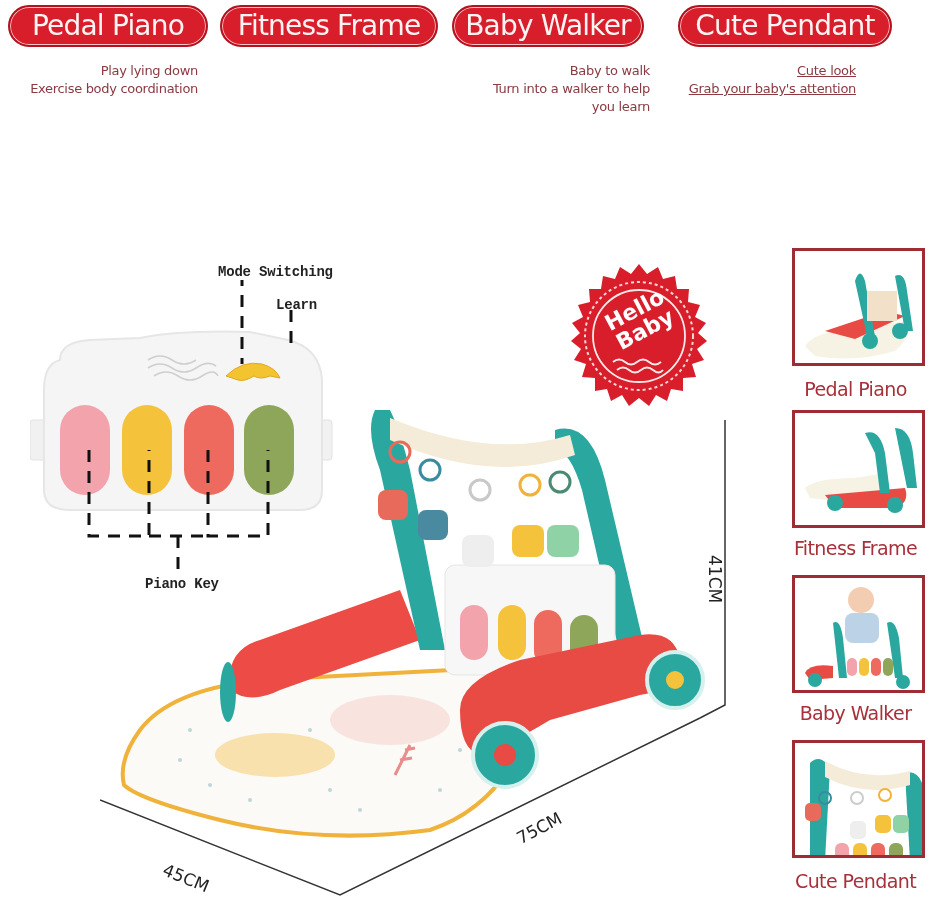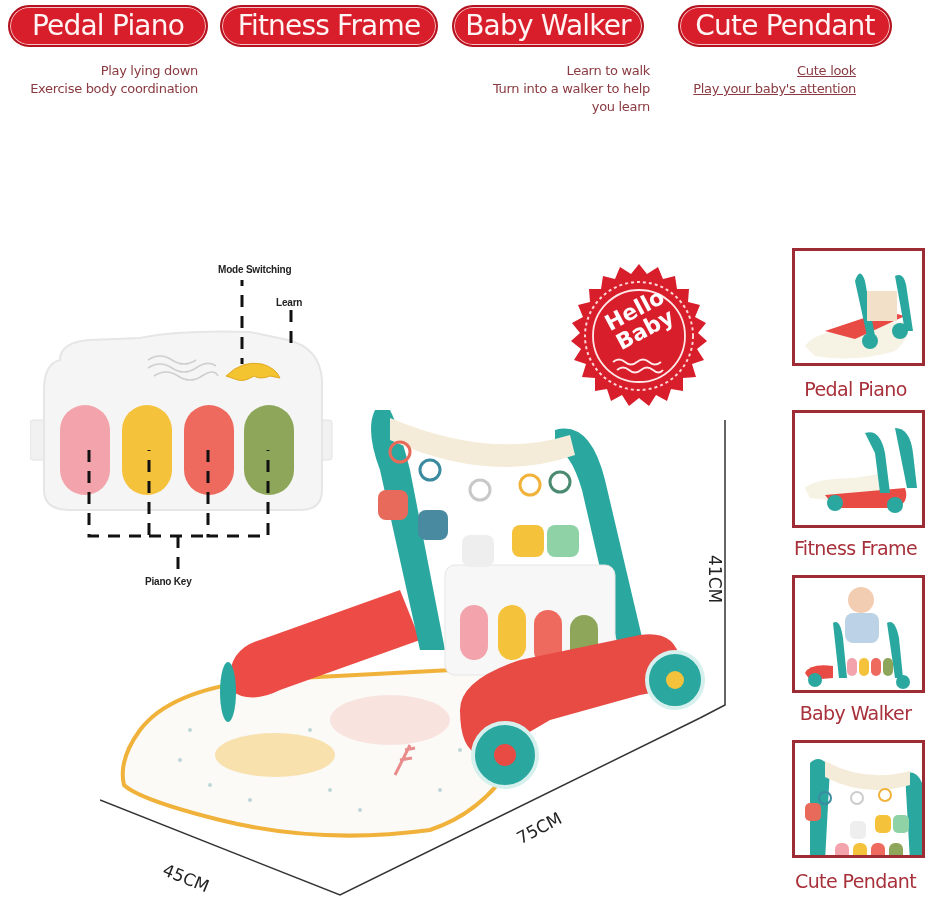--- a/index.html
+++ b/index.html
@@ -15,22 +15,22 @@
     font-family: "DejaVu Sans", sans-serif; letter-spacing: -0.8px;
     box-shadow: 0 0 0 1px #f5c3c6 inset;
   }
   .desc {
     position: absolute; top: 62px; text-align: right;
     color: #8a3a40; font-size: 13px; line-height: 18px;
     font-family: "DejaVu Sans", sans-serif; letter-spacing: -0.3px;
   }
 
   
-  .callout { position: absolute; font-weight: bold; font-size: 10px; color: #222;
-    font-family: Liberation Sans, sans-serif; letter-spacing: -0.2px; }
+  .callout { position: absolute; font-weight: bold; font-size: 14px; color: #222;
+    font-family: Liberation Mono, monospace; letter-spacing: -0.2px; }
   .dim { position: absolute; font-size: 17px; color: #222; font-family: "DejaVu Sans", sans-serif; }
 
   
   .thumb {
     position: absolute; left: 792px; width: 133px; height: 118px;
     border: 3px solid #9e2c34; background: #fff; overflow: hidden;
   }
   .thumb-label {
     position: absolute; width: 151px; left: 780px; text-align: center;
     color: #a8303a; font-size: 19px; font-family: "DejaVu Sans", sans-serif;
@@ -45,27 +45,27 @@
 <div class="pill" style="left:452px;width:192px;">Baby Walker</div>
 <div class="pill" style="left:678px;width:214px;">Cute Pendant</div>
 
 <div class="desc" style="left:10px;width:188px;">
   <div>Play lying down</div>
   <div>Exercise body coordination</div>
 </div>
 <div class="desc" style="left:230px;width:194px;">
 </div>
 <div class="desc" style="left:470px;width:180px;">
-  <div>Learn to walk</div>
+  <div>Baby to walk</div>
   <div>Turn into a walker to help</div>
   <div>you learn</div>
 </div>
 <div class="desc" style="left:666px;width:190px;text-decoration:underline;">
   <div>Cute look</div>
-  <div>Play your baby's attention</div>
+  <div>Grab your baby's attention</div>
 </div>
 
 <div class="callout" style="left:218px;top:264px;">Mode Switching</div>
 <div class="callout" style="left:276px;top:297px;">Learn</div>
 <div class="callout" style="left:145px;top:576px;">Piano Key</div>
 
 <svg style="position:absolute;left:30px;top:280px;" width="320" height="300" viewBox="0 0 320 300">
 
   <rect x="0" y="140" width="16" height="40" rx="3" fill="#f1f1f1" stroke="#e2e2e2"></rect>
   <rect x="286" y="140" width="16" height="40" rx="3" fill="#f1f1f1" stroke="#e2e2e2"></rect>

